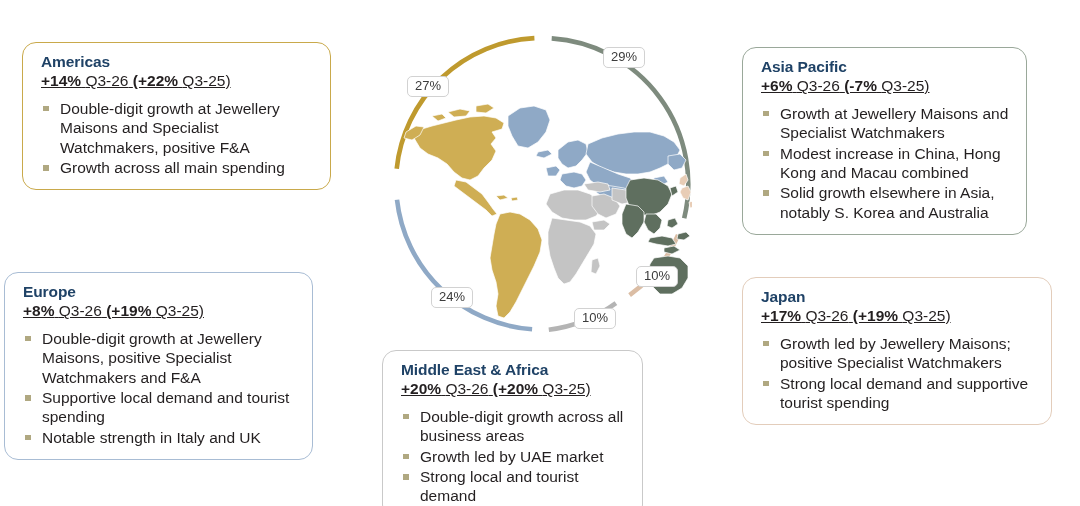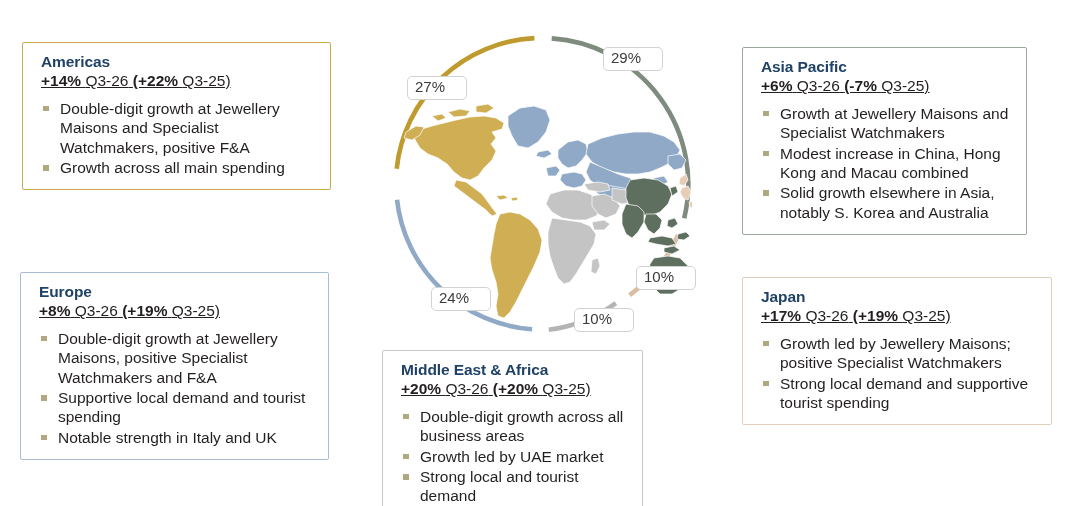--- a/index.html
+++ b/index.html
@@ -15,21 +15,21 @@
     font-family: "Liberation Sans", sans-serif;
     color: #231f20;
   }
 
   
   .card {
     position: absolute;
     box-sizing: border-box;
     background: #ffffff;
     border: 1.6px solid #cccccc;
-    border-radius: 2px;
+    border-radius: 14px;
     padding: 10px 14px 11px 18px;
   }
   .card .title {
     font-size: 15.5px;
     font-weight: bold;
     color: #1f4266;
     line-height: 1.18;
     letter-spacing: -0.1px;
   }
   .card .subtitle {
@@ -59,43 +59,43 @@
     left: 2px;
     top: 7px;
     width: 5.5px;
     height: 5.5px;
     background: #b0a881;
     display: block;
   }
 
   
   #card-americas { left: 22px;  top: 42px;  width: 309px; border-color: #c9a94b; }
-  #card-europe   { left: 20px;  top: 272px; width: 309px; border-color: #a8bcd4; }
+  #card-europe   { left: 4px;  top: 272px; width: 309px; border-color: #a8bcd4; }
   #card-asia     { left: 742px; top: 47px;  width: 285px; border-color: #9aa89a; }
   #card-japan    { left: 742px; top: 277px; width: 310px; border-color: #e3cdbb; }
   #card-mea      { left: 382px; top: 350px; width: 261px; border-color: #c9c9c9; }
 
   
   #globe {
     position: absolute;
     left: 392px;
     top: 28px;
     width: 300px;
     height: 312px;
   }
   #globe svg { display: block; }
 
   .pct-label {
     position: absolute;
     background: #ffffff;
     border: 1.3px solid #d2d2d2;
     border-radius: 5px;
-    font-size: 15px;
+    font-size: 13px;
     color: #3c3c3c;
-    padding: 2px 21px 3px 7px;
+    padding: 2px 7px 3px 7px;
     line-height: 1.1;
     white-space: nowrap;
   }
   #pct-americas { left: 407px; top: 76px; }
   #pct-asia     { left: 603px; top: 47px; }
   #pct-japan    { left: 636px; top: 266px; }
   #pct-mea      { left: 574px; top: 308px; }
   #pct-europe   { left: 431px; top: 287px; }
 </style>
 </head>

